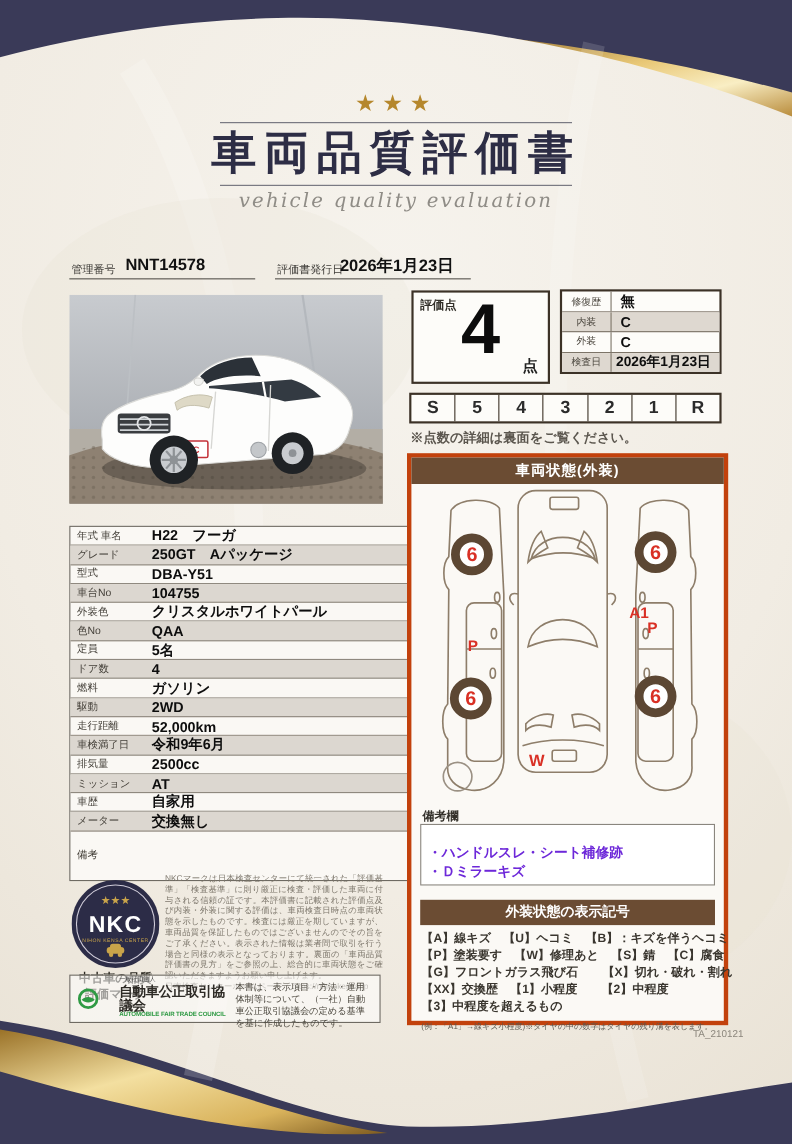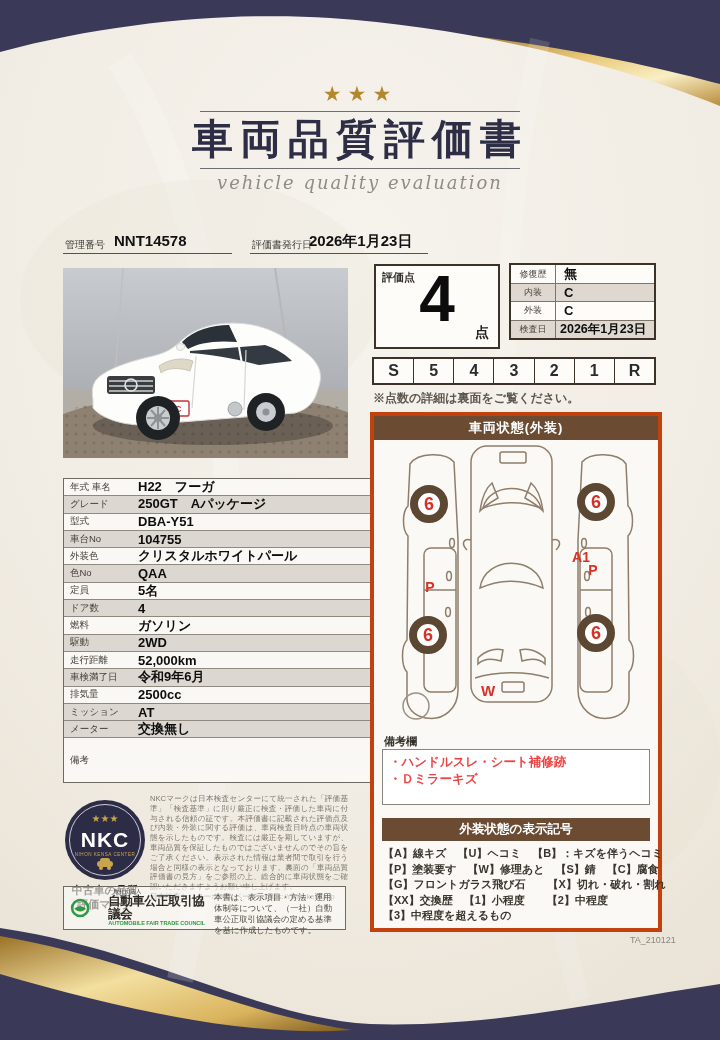--- a/index.html
+++ b/index.html
@@ -46,21 +46,21 @@
   .spec-row:last-child{border-bottom:none;height:44px;}
   .spec-label{width:66px;font-size:9.5px;color:#45413a;display:flex;align-items:center;padding-left:6px;box-sizing:border-box;}
   .spec-value{flex:1;font-size:13px;font-weight:bold;color:#0d0d0d;display:flex;align-items:center;padding-left:8px;white-space:nowrap;}
 
   
   .panel{left:370px;top:412px;width:292px;height:520px;background:#fbf9f5;border:4px solid #c2410c;box-sizing:border-box;}
   .pheader{position:absolute;left:0;top:0;width:100%;height:24px;background:#6b4c33;color:#fff;
            font-size:13px;font-weight:bold;display:flex;align-items:center;justify-content:center;letter-spacing:1px;}
   .remlab{position:absolute;left:10px;top:318px;font-size:11px;font-weight:bold;color:#33302a;}
   .rembox{position:absolute;left:8px;top:333px;right:8px;height:56px;border:1px solid #8a867e;background:#fff;
-          font-size:12.5px;font-weight:bold;color:#ef4444;padding:4px 6px;box-sizing:border-box;line-height:17px;}
+          font-size:12.5px;font-weight:bold;color:#6d28d9;padding:17px 6px;box-sizing:border-box;line-height:17px;}
   .legbar{position:absolute;left:8px;top:402px;right:8px;height:23px;background:#6b4c33;color:#fff;
           font-size:12.5px;font-weight:bold;display:flex;align-items:center;justify-content:center;}
   .legtxt{position:absolute;left:9px;top:430px;right:6px;font-size:11px;font-weight:bold;color:#3a362f;line-height:15.5px;white-space:nowrap;}
   .legnote{font-size:7.3px;font-weight:normal;color:#5a564e;margin-top:1px;}
   .doccode{left:630px;top:935px;font-size:9px;color:#8b867c;}
 
   
   .nkcwrap{left:65px;top:800px;width:80px;height:80px;}
   .nkccap{left:48px;top:884px;width:114px;text-align:center;font-size:11px;font-weight:bold;color:#2b2820;line-height:13.5px;}
   .nkcpara{left:150px;top:794px;width:198px;font-size:7.6px;line-height:9.8px;color:#7d776c;text-align:justify;}
@@ -254,20 +254,24 @@
         <div class="spec-value">令和9年6月</div>
       </div>
     <div class="spec-row">
         <div class="spec-label">排気量</div>
         <div class="spec-value">2500cc</div>
       </div>
     <div class="spec-row shaded">
         <div class="spec-label">ミッション</div>
         <div class="spec-value">AT</div>
       </div>
+    <div class="spec-row">
+        <div class="spec-label">車歴</div>
+        <div class="spec-value">自家用</div>
+      </div>
     <div class="spec-row shaded">
         <div class="spec-label">メーター</div>
         <div class="spec-value">交換無し</div>
       </div>
     <div class="spec-row">
         <div class="spec-label">備考</div>
         <div class="spec-value"></div>
       </div>
   </div>
 
@@ -329,20 +333,21 @@
       <div>・ハンドルスレ・シート補修跡</div>
       <div>・Ｄミラーキズ</div>
     </div>
     <div class="legbar">外装状態の表示記号</div>
     <div class="legtxt">
       <div>【A】線キズ　【U】ヘコミ　【B】：キズを伴うヘコミ</div>
       <div>【P】塗装要す　【W】修理あと　【S】錆　【C】腐食</div>
       <div>【G】フロントガラス飛び石　　【X】切れ・破れ・割れ</div>
       <div>【XX】交換歴　【1】小程度　　【2】中程度</div>
       <div>【3】中程度を超えるもの</div>
+      <div class="legnote">(例：「A1」→線キズ小程度)※タイヤの中の数字はタイヤの残り溝を表します。</div>
     </div>
   </div>
   <div class="abs doccode">TA_210121</div>
 
   <svg class="abs nkcwrap" viewBox="0 0 80 80">
     <circle cx="40" cy="40" r="40" fill="#2c2c47"></circle>
     <circle cx="40" cy="40" r="35.5" fill="none" stroke="#cfcbd8" stroke-width="1"></circle>
     <text x="40" y="22" font-size="10" fill="#c9a44a" text-anchor="middle">★★★</text>
     <text x="40" y="47" font-size="21" font-weight="bold" fill="#ffffff" text-anchor="middle" letter-spacing="1" font-family="Liberation Sans,sans-serif">NKC</text>
     <text x="40" y="56" font-size="4.6" fill="#c9a44a" text-anchor="middle" letter-spacing="0.5">NIHON KENSA CENTER</text>

